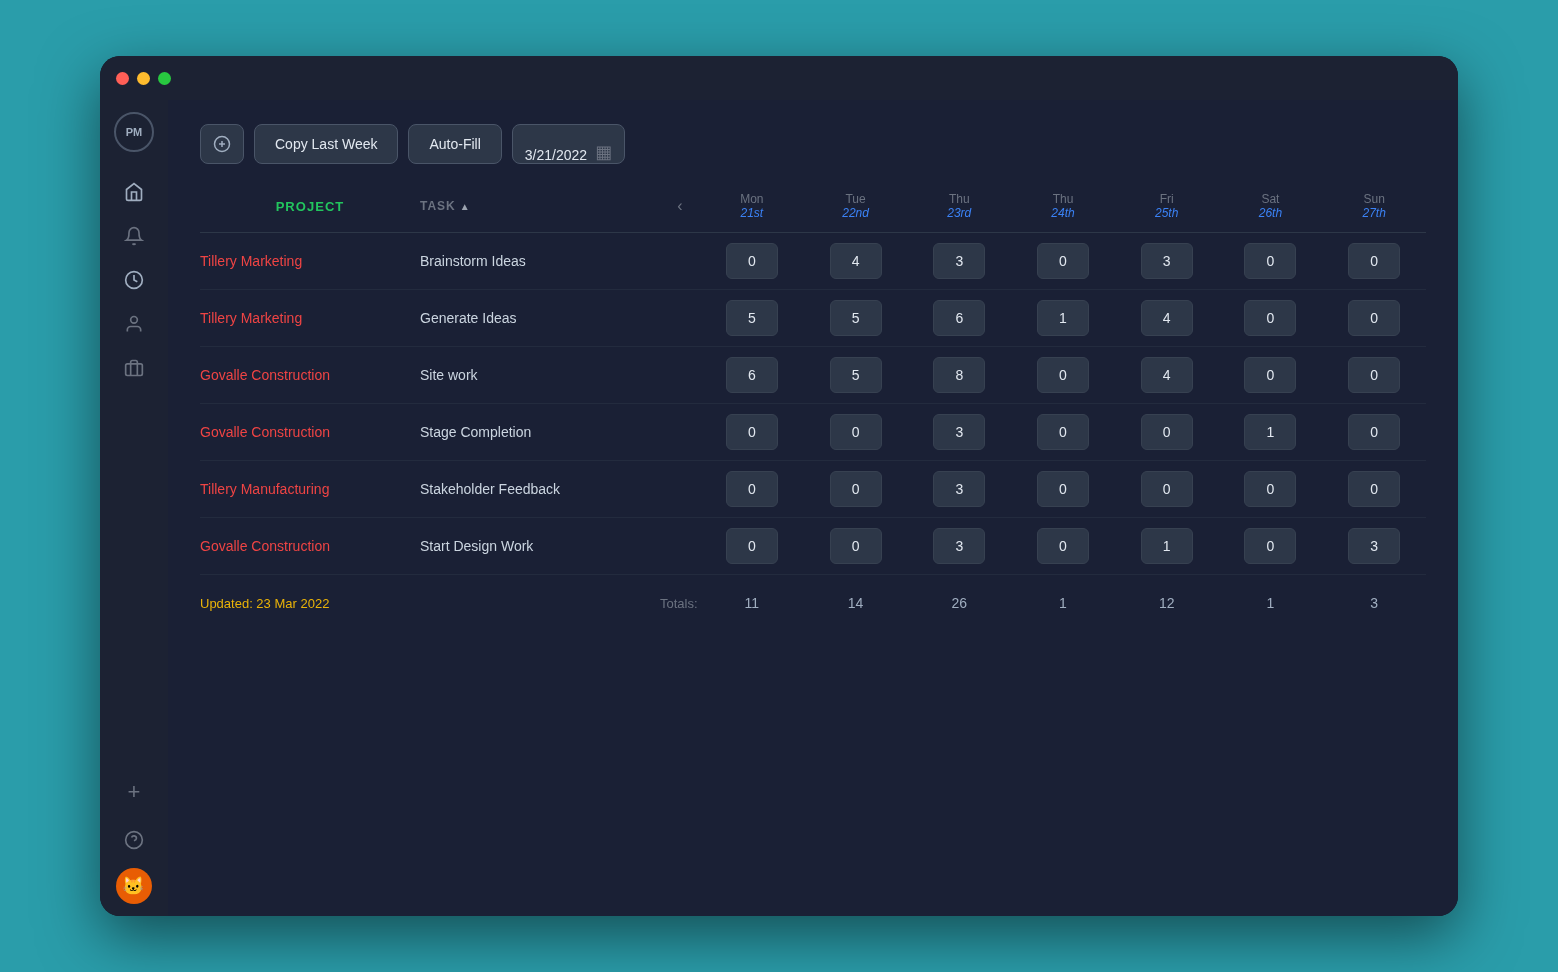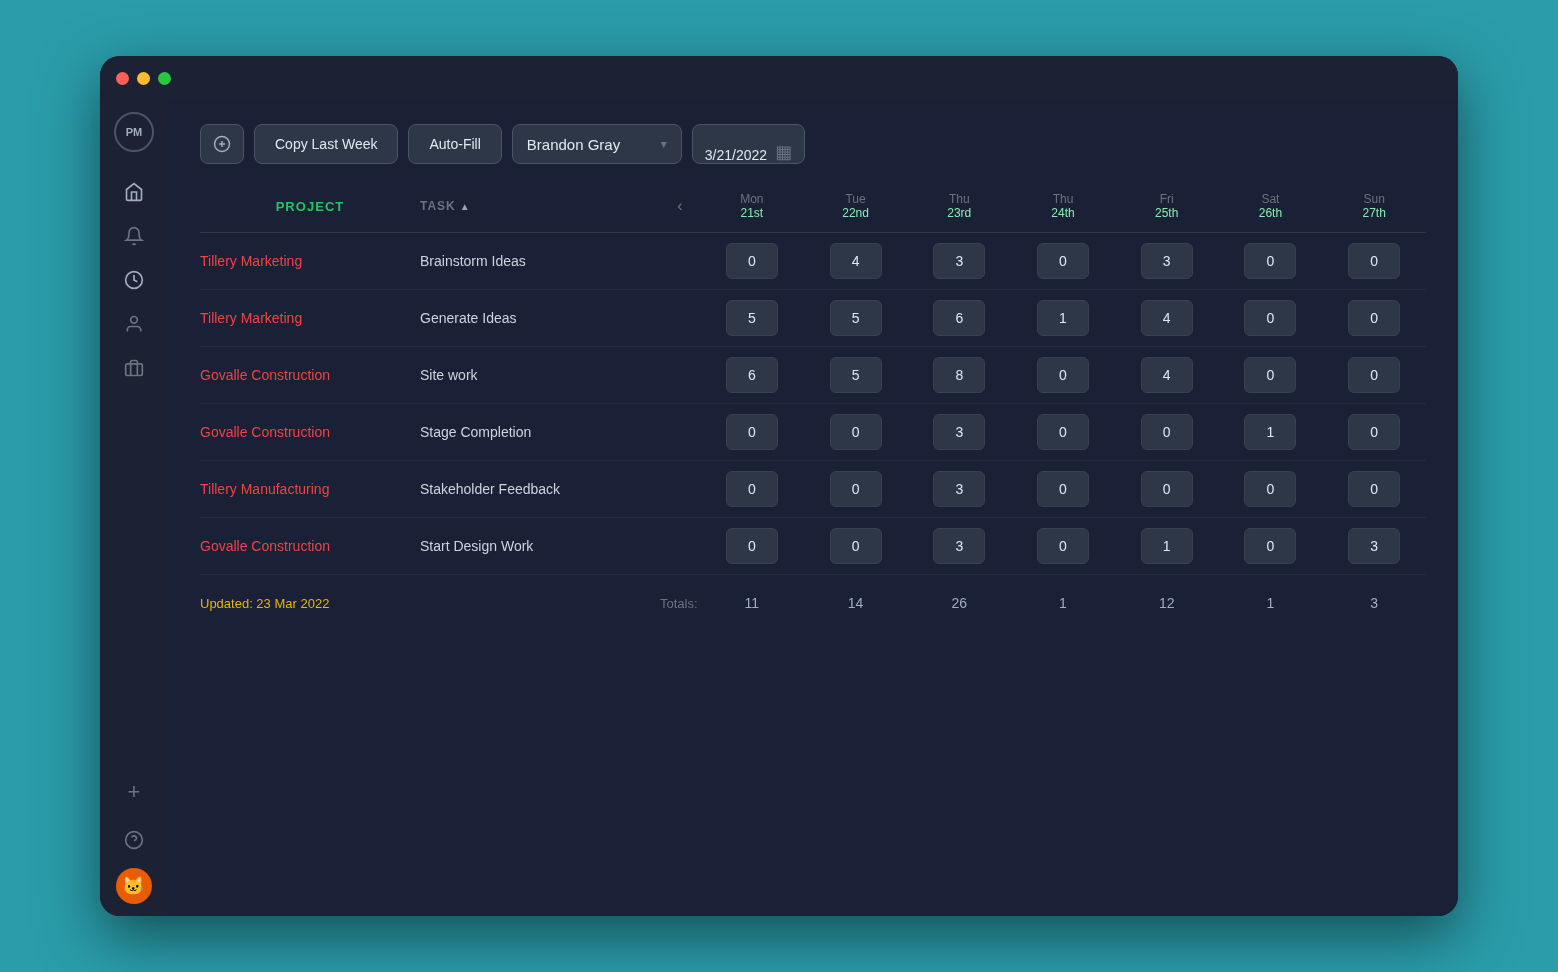--- a/index.html
+++ b/index.html
@@ -218,23 +218,24 @@
     }
     .day-col {
       text-align: center;
     }
     .day-name {
       color: #6b7280;
       font-size: 12px;
       font-weight: 500;
     }
     .day-num {
-      color: #86efac;
+      color: #3b82f6;
       font-size: 12px;
       font-weight: 500;
+      font-style: italic;
     }
     .table-row {
       display: grid;
       grid-template-columns: 220px 240px 40px repeat(7, 1fr);
       align-items: center;
       padding: 10px 0;
       border-bottom: 1px solid #232b3e;
     }
     .cell-project {
       color: #ef4444;
@@ -346,24 +347,20 @@
       <div class="toolbar">
         <div class="btn-add">
           <svg width="18" height="18" viewBox="0 0 24 24" fill="none" stroke="currentColor" stroke-width="2">
             <circle cx="12" cy="12" r="10"></circle>
             <line x1="12" y1="8" x2="12" y2="16"></line>
             <line x1="8" y1="12" x2="16" y2="12"></line>
           </svg>
         </div>
         <div class="btn-text">Copy Last Week</div>
         <div class="btn-text">Auto-Fill</div>
-        <div class="user-dropdown">
-          <span>Brandon Gray</span>
-          <span class="dropdown-arrow">▾</span>
-        </div>
         <div class="date-input">
           <span>3/21/2022</span>
           <span class="calendar-icon">▦</span>
         </div>
       </div>
 
       <div class="timesheet-table">
 
         <div class="table-header-row">
           <div class="col-project">PROJECT</div>

